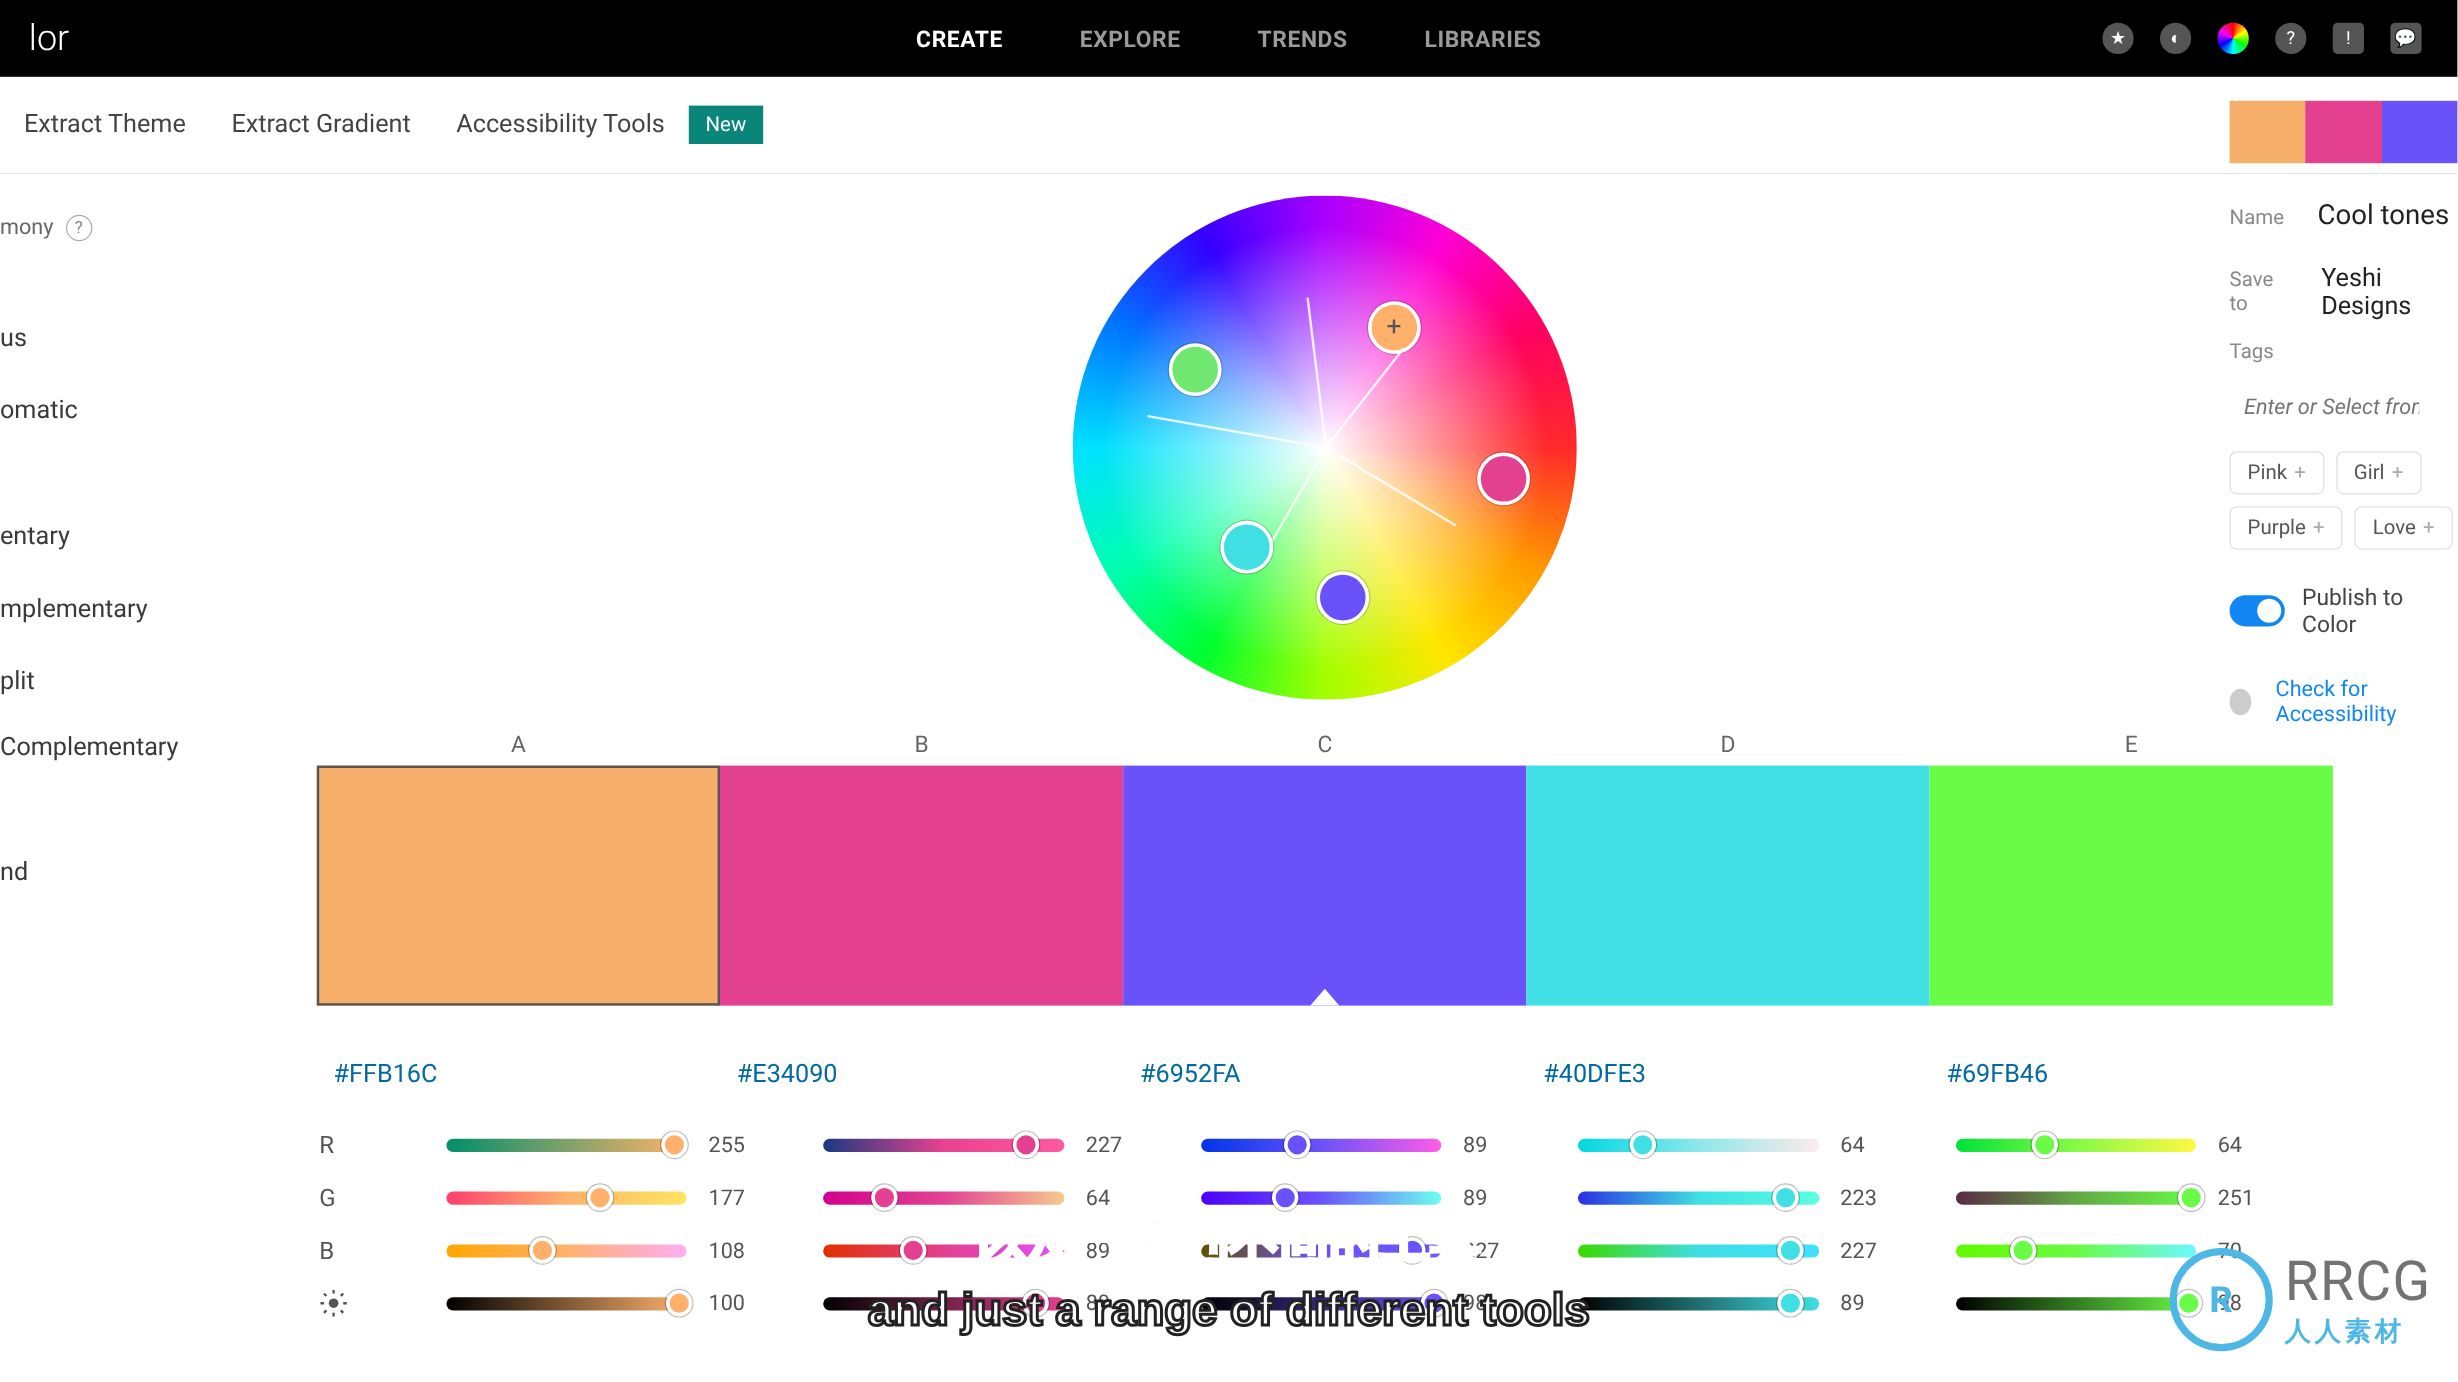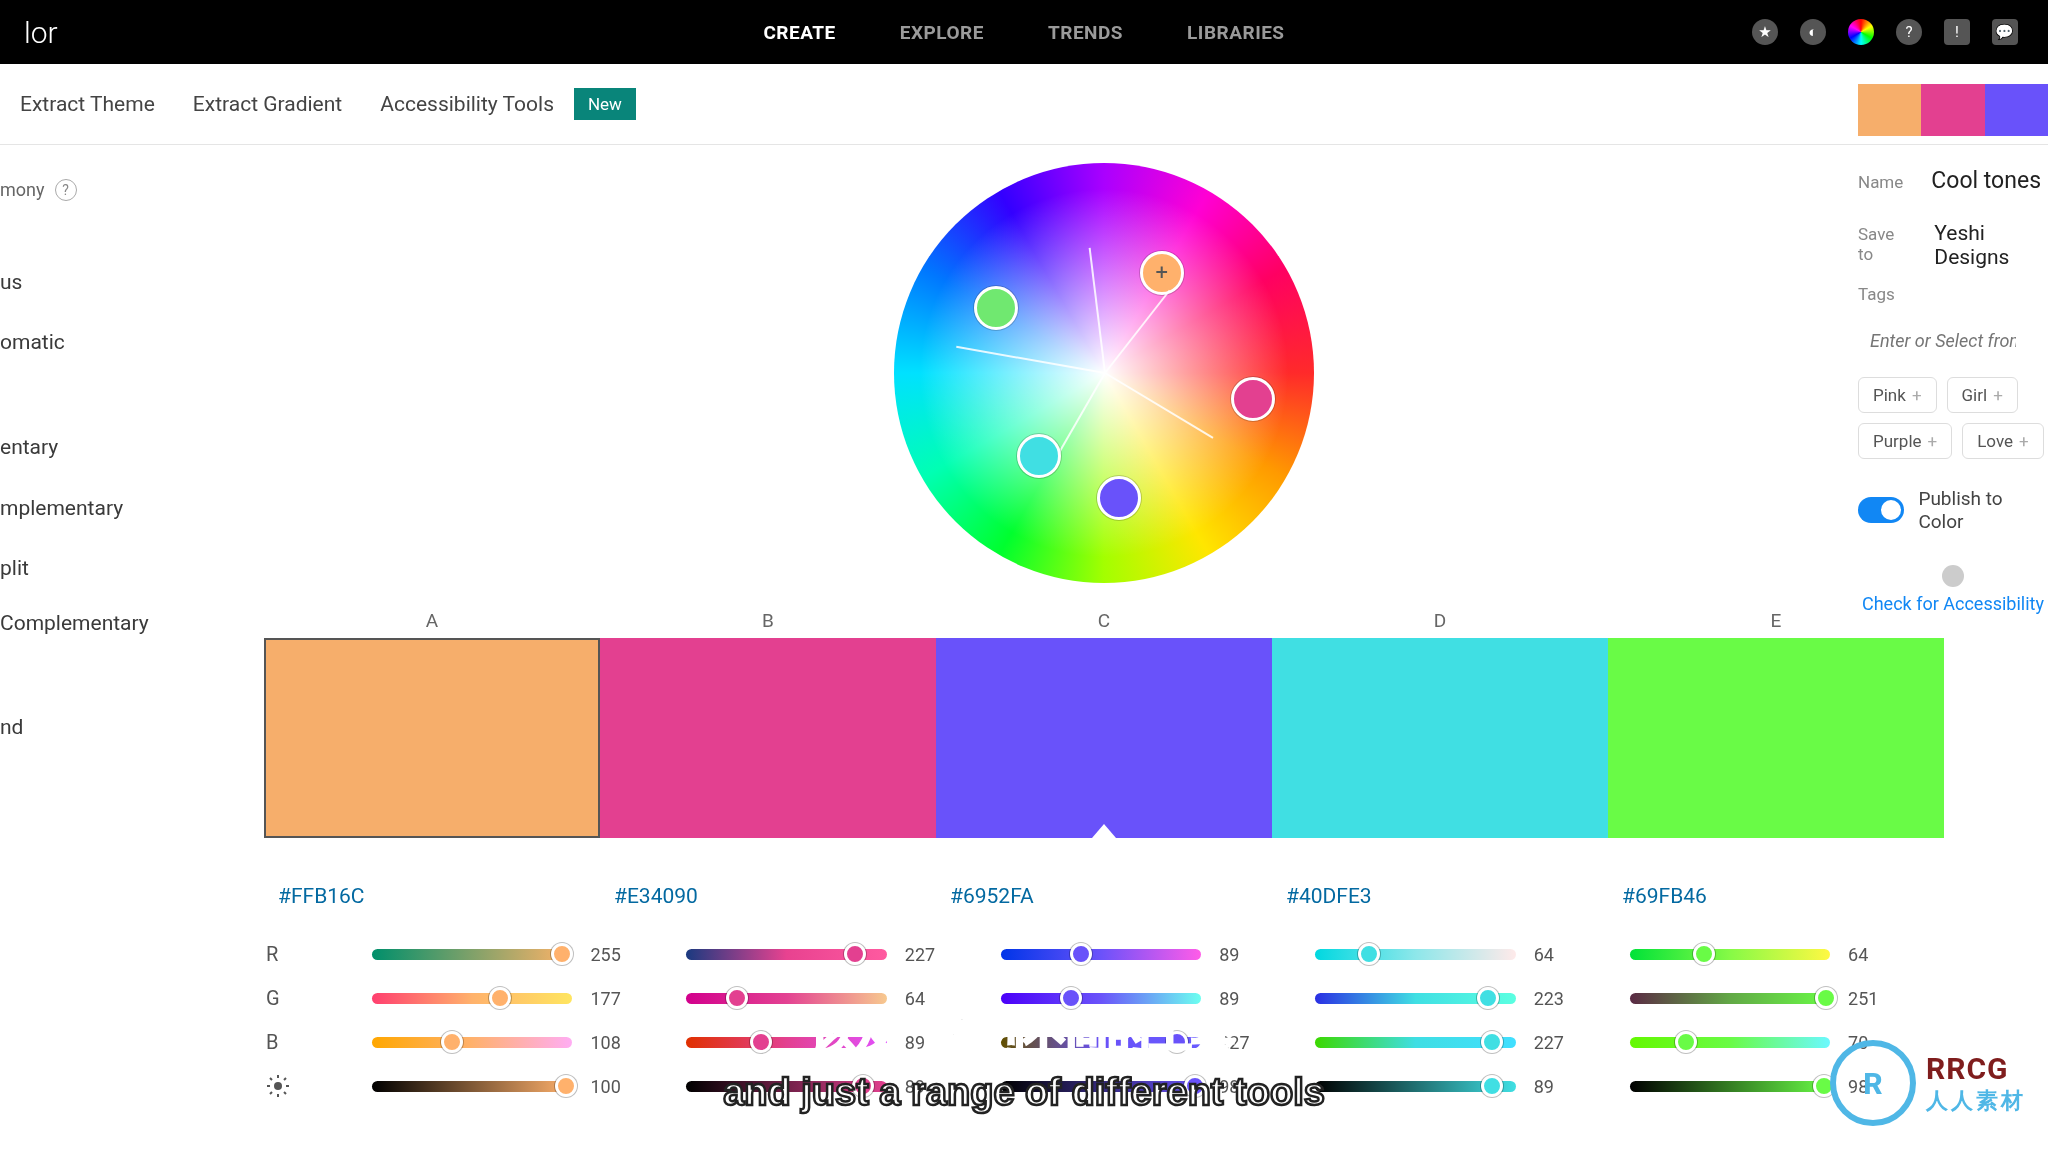--- a/index.html
+++ b/index.html
@@ -74,33 +74,33 @@
 .minisw div { flex:1;}
 .rlab { font-size:17px; color:#888; padding:10px 0;}
 .rname { font-size:23px; color:#222; padding:4px 0 20px 0;}
 .rinput { font-size:18px; font-style:italic; color:#bbb; border:none; padding:8px 12px; width: 170px; margin:8px 0;}
 .tags { display:flex; flex-wrap:wrap; gap:10px; margin-top:10px;}
 .tag { border:1px solid #ddd; border-radius:6px; padding:7px 14px; font-size:17px; color:#555; display:flex; align-items:center; gap:6px;}
 .tag .plus { color:#aaa; font-size:17px;}
 .toggle { display:flex; align-items:center; gap:14px; margin-top:28px;}
 .switch { width:48px; height:26px; background:#1187f4; border-radius:14px; position:relative;}
 .switch::after { content:""; position:absolute; right:3px; top:3px; width:20px; height:20px; background:#fff; border-radius:50%;}
-.acheck { display:flex; align-items:center; gap:6px; color:#1187f4; margin-top:32px; font-size:18px;flex-direction:column;}
+.acheck { display:flex; align-items:center; gap:20px; color:#1187f4; margin-top:32px; font-size:18px;}
 .acheck .aic { width:22px; height:22px; border-radius:50%; background:#ccc;}
 
 
 .subtitle { position:absolute; left:50%; transform:translateX(-50%); white-space:nowrap; font-family: "Arial Black", Arial, sans-serif; font-weight:900; -webkit-text-stroke: 3px #fff; color:#333;}
 .sub1 { bottom:90px; font-size:42px;}
 .sub2 { bottom:38px; font-size:38px; -webkit-text-stroke: 2.5px #222; color:#fff;}
 
 
 .wm { position:absolute; right:22px; bottom:26px; display:flex; align-items:center; gap:10px; }
 .wm .circ { width:86px; height:86px; border:6px solid #4fb7e6; border-radius:50%; display:flex; align-items:center; justify-content:center; color:#4fb7e6; font-size:30px; font-weight:800;}
 .wm .txt { display:flex; flex-direction:column; }
-.wm .txt .t1 { font-size:30px; font-weight:700; color:#7f1d1d; letter-spacing:1px;}
+.wm .txt .t1 { font-size:46px; font-weight:400; color:#737373; letter-spacing:1px;}
 .wm .txt .t2 { font-size:22px; font-weight:700; color:#4fb7e6; letter-spacing:3px;}
 </style>
 </head>
 <body>
 
 <div class="topbar">
   <div class="logo">lor</div>
   <div class="mainnav">
     <a class="active">CREATE</a>
     <a>EXPLORE</a>

